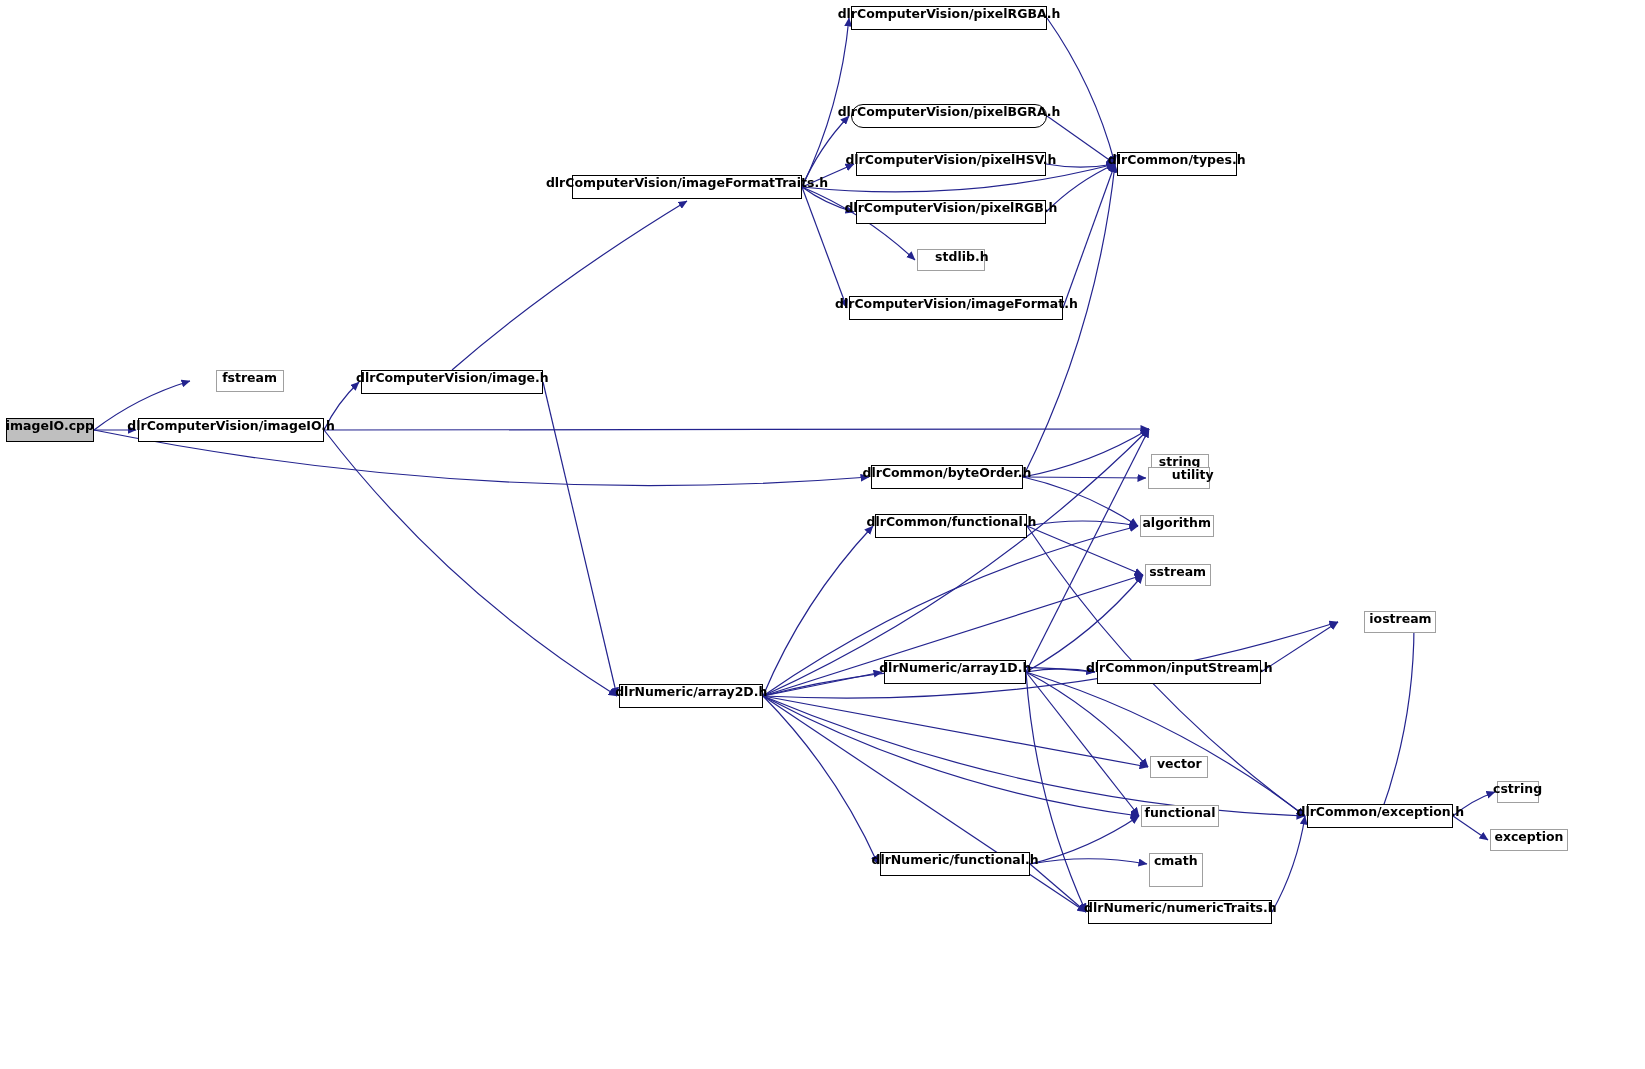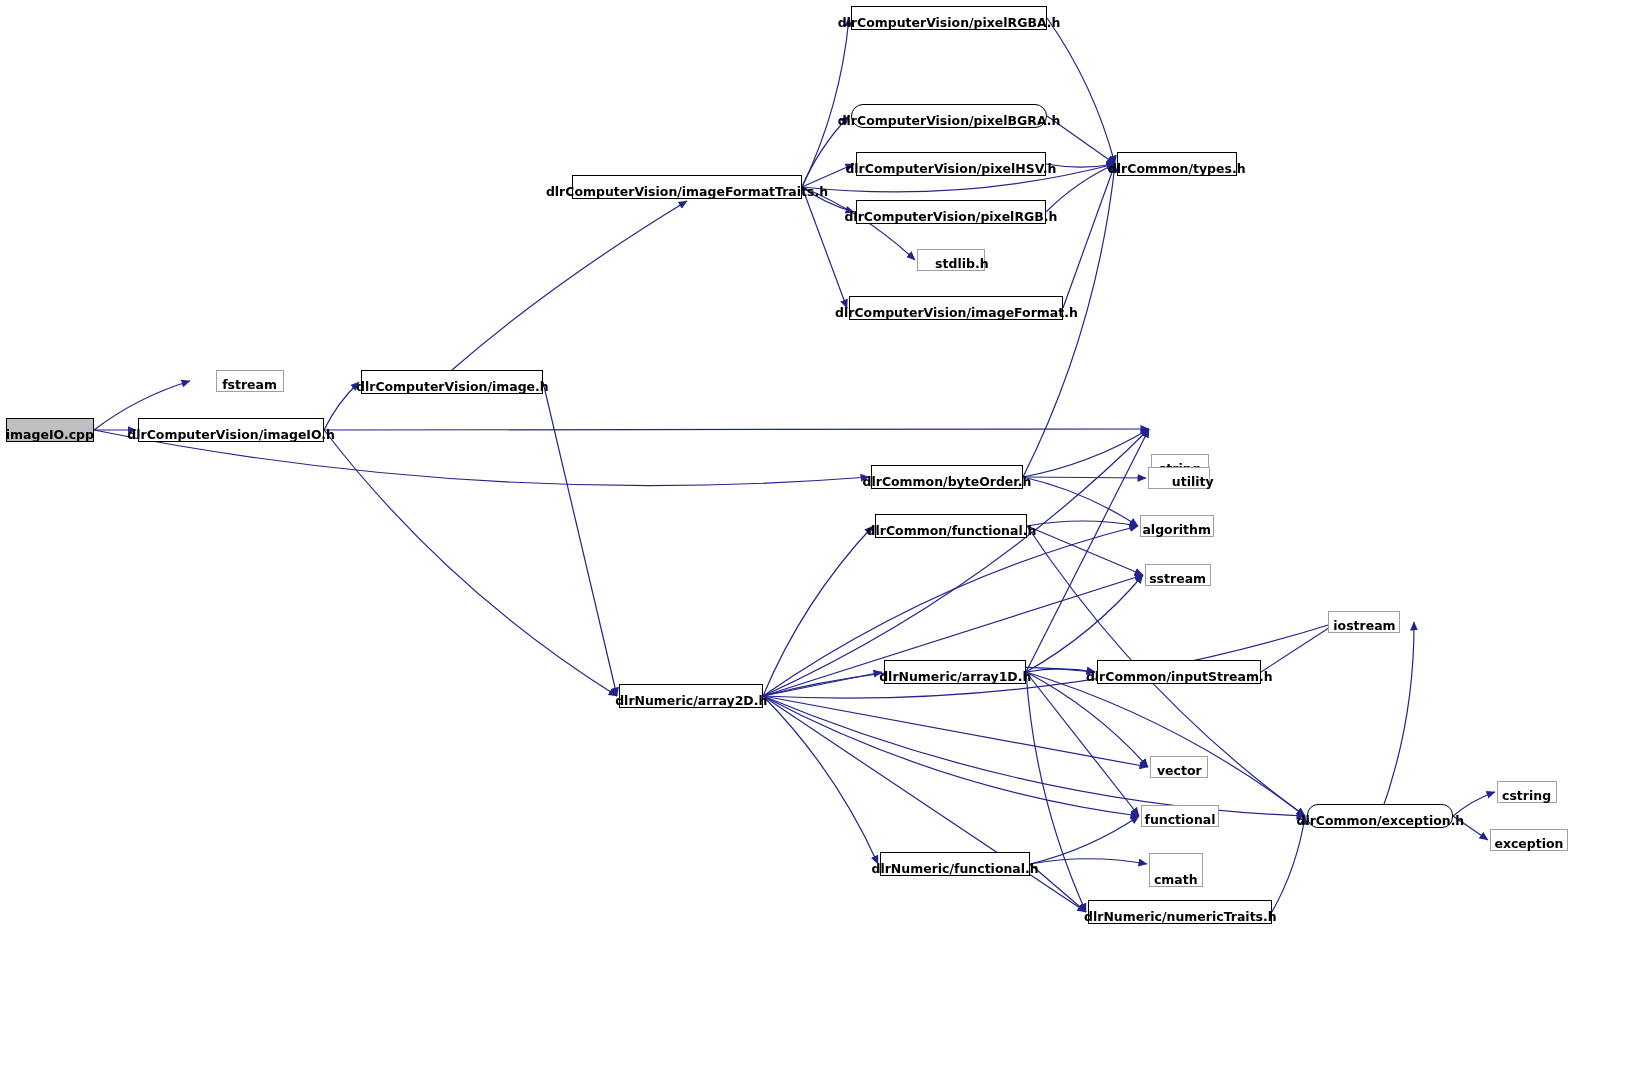--- a/index.html
+++ b/index.html
@@ -19,21 +19,21 @@
     position: absolute;
     left: 0;
     top: 0;
     width: 1645px;
     height: 1069px;
   }
   .node {
     position: absolute;
     box-sizing: border-box;
     display: flex;
-    align-items: flex-end;
+    align-items: flex-start;
     justify-content: center;
     font-size: 13px;
     font-weight: bold;
     letter-spacing: 0px;
     color: #000000;
     white-space: nowrap;
     background: #ffffff;
     border: 1px solid #000000;
     z-index: 5;
   }
@@ -167,42 +167,42 @@
       </div>
       <div class="node proj" style="left: 875px; top: 514px; width: 152px; height: 24px;">
         <span>dlrCommon/functional.h</span>
       </div>
       <div class="node lib" style="left: 1140px; top: 515px; width: 74px; height: 22px;">
         <span>algorithm</span>
       </div>
       <div class="node lib" style="left: 1145px; top: 564px; width: 66px; height: 22px;">
         <span>sstream</span>
       </div>
-      <div class="node lib" style="left: 1328px; top: 611px; width: 72px; height: 22px;">
+      <div class="node lib" style="left: 1364px; top: 611px; width: 72px; height: 22px;">
         <span>iostream</span>
       </div>
       <div class="node proj" style="left: 884px; top: 660px; width: 142px; height: 24px;">
         <span>dlrNumeric/array1D.h</span>
       </div>
       <div class="node proj" style="left: 1097px; top: 660px; width: 164px; height: 24px;">
         <span>dlrCommon/inputStream.h</span>
       </div>
       <div class="node proj" style="left: 619px; top: 684px; width: 144px; height: 24px;">
         <span>dlrNumeric/array2D.h</span>
       </div>
       <div class="node lib" style="left: 1150px; top: 756px; width: 58px; height: 22px;">
         <span>vector</span>
       </div>
       <div class="node lib" style="left: 1141px; top: 805px; width: 78px; height: 22px;">
         <span>functional</span>
       </div>
-      <div class="node proj" style="left: 1307px; top: 804px; width: 146px; height: 24px; border-radius: 11px;">
+      <div class="node proj" style="left: 1307px; top: 804px; width: 146px; height: 24px;">
         <span>dlrCommon/exception.h</span>
       </div>
-      <div class="node lib" style="left: 1497px; top: 781px; width: 60px; height: 22px;">
+      <div class="node lib" style="left: 1497px; top: 781px; width: 42px; height: 22px;">
         <span>cstring</span>
       </div>
       <div class="node lib" style="left: 1490px; top: 829px; width: 78px; height: 22px;">
         <span>exception</span>
       </div>
       <div class="node proj" style="left: 880px; top: 852px; width: 150px; height: 24px;">
         <span>dlrNumeric/functional.h</span>
       </div>
       <div class="node lib" style="left: 1149px; top: 853px; width: 54px; height: 34px;">
         <span>cmath</span>

